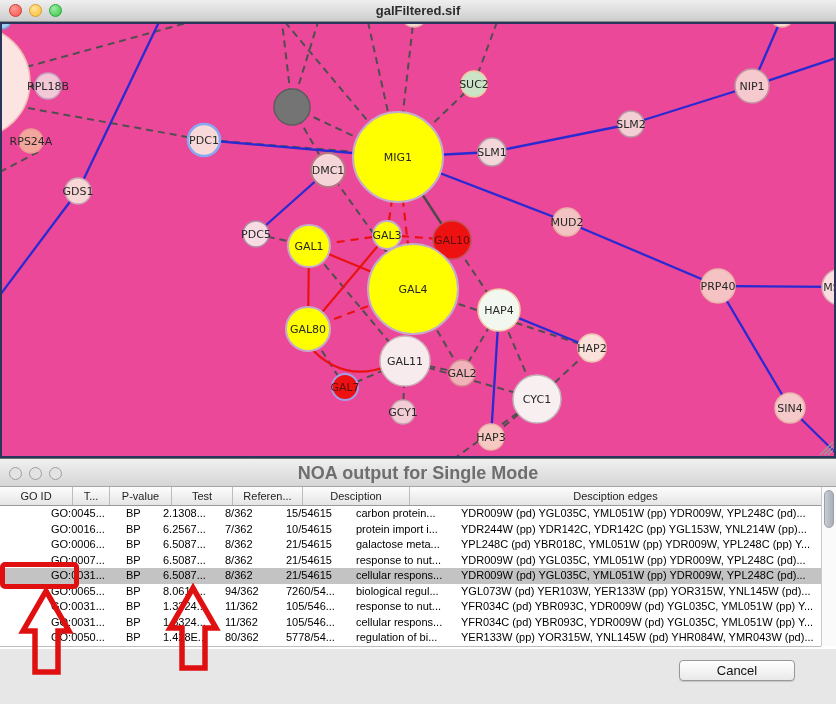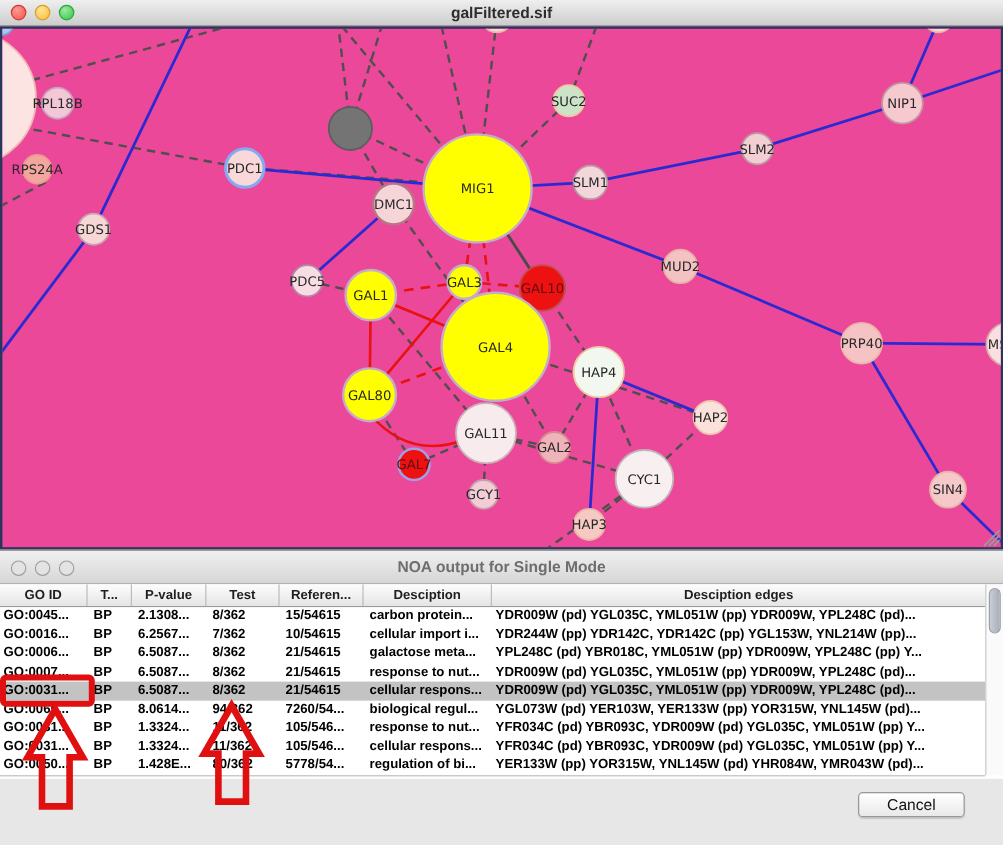--- a/index.html
+++ b/index.html
@@ -32,52 +32,52 @@
   .nl { font-family:"DejaVu Sans", sans-serif; font-size:11px; fill:#272727;
         text-anchor:middle; }
   .nl.on-red { fill:#5c0f0f; }
 
   
   #noa-window { position:absolute; left:0; top:458px; width:836px; height:246px;
     background:#e7e7e7; border-top:1px solid #6e6e6e; }
   .titlebar2 { position:absolute; left:0; top:0; width:100%; height:28px;
     background:linear-gradient(#f0f0f0,#d6d6d6); border-bottom:1px solid #a6a6a6; }
   .titlebar2 .title { position:absolute; left:0; right:0; top:0; height:28px;
-    text-align:center; font-size:13px; font-weight:700; color:#6e6e6e; line-height:28px; }
+    text-align:center; font-size:18px; font-weight:700; color:#6e6e6e; line-height:28px; }
   .lights2 { position:absolute; left:9px; top:8px; display:flex; gap:7px; }
 
-  #table { position:absolute; left:0; top:28px; width:836px; height:187px; background:#fff;font-weight:bold; }
+  #table { position:absolute; left:0; top:28px; width:836px; height:187px; background:#fff; }
   #thead { position:absolute; left:0; top:0; width:821px; height:19px; display:grid;
     grid-template-columns:73px 37px 62px 61px 70px 107px 1fr;
     background:linear-gradient(#fdfdfd,#e5e5e5); border-bottom:1px solid #9a9a9a; }
   #thead .th { font-size:11px; color:#1e1e1e; text-align:center; line-height:18px;
     border-right:1px solid #bcbcbc; overflow:hidden; white-space:nowrap; }
   #thead .th:last-child { border-right:none; }
   #tbody { position:absolute; left:0; top:19px; width:821px; height:140px; overflow:hidden; }
   .tr { display:grid; grid-template-columns:73px 37px 62px 61px 70px 107px 1fr;
-    height:15.5px; background:#fff; }
+    height:15.5px; background:#fff;padding-left:48px; }
   .tr.selected { background:#c3c3c3; }
   .td { font-size:11px; color:#000; line-height:15.5px; white-space:nowrap;
     overflow:hidden; padding-left:3px; }
   .td.c1,.td.c2,.td.c3,.td.c4,.td.c5 { padding-left:5px; }
   #table-bottom-line { position:absolute; left:0; top:159px; width:821px; height:0;
     border-bottom:1px solid #bdbdbd; }
   #vscroll { position:absolute; left:821px; top:0; width:15px; height:159px;
     background:#fafafa; border-left:1px solid #c9c9c9; }
   #vthumb { position:absolute; left:2px; top:3px; width:10px; height:38px;
     border-radius:6px; background:linear-gradient(90deg,#c9cdd4,#a8aeb8); border:1px solid #9aa0aa; }
 
   #button-panel { position:absolute; left:0; top:190px; width:836px; height:56px;
     background:#e7e7e7; }
   .mac-btn { position:absolute; top:11px; height:21px; border:1px solid #989898;
     border-radius:4px; background:linear-gradient(#ffffff,#e9e9e9);
     font-size:13px; color:#111; text-align:center; line-height:19px;
     box-shadow:0 1px 1px rgba(0,0,0,.15); }
   #save-btn   { left:459px; width:145px; }
-  #cancel-btn { left:679px; width:89px;margin-left:36px; }
+  #cancel-btn { left:679px; width:116px; }
 
   
   #anno-rect { position:absolute; left:0px; top:562px; width:79px; height:27px;
     border:5px solid #e01010; border-radius:5px; z-index:50; }
   #anno-arrows { position:absolute; left:0; top:555px; width:240px; height:125px; z-index:50; }
   .arrow { fill:none; stroke:#e01010; stroke-width:5.5; stroke-linejoin:miter; }
 
   .grip line { stroke:#9a9a9a; stroke-width:1.5; }
 </style>
 </head>
@@ -330,21 +330,21 @@
           <div class="td c4">15/54615</div>
           <div class="td c5">carbon protein...</div>
           <div class="td c6">YDR009W (pd) YGL035C, YML051W (pp) YDR009W, YPL248C (pd)...</div>
         </div>
         <div class="tr">
           <div class="td c0">GO:0016...</div>
           <div class="td c1">BP</div>
           <div class="td c2">6.2567...</div>
           <div class="td c3">7/362</div>
           <div class="td c4">10/54615</div>
-          <div class="td c5">cellular import i...</div>
+          <div class="td c5">protein import i...</div>
           <div class="td c6">YDR244W (pp) YDR142C, YDR142C (pp) YGL153W, YNL214W (pp)...</div>
         </div>
         <div class="tr">
           <div class="td c0">GO:0006...</div>
           <div class="td c1">BP</div>
           <div class="td c2">6.5087...</div>
           <div class="td c3">8/362</div>
           <div class="td c4">21/54615</div>
           <div class="td c5">galactose meta...</div>
           <div class="td c6">YPL248C (pd) YBR018C, YML051W (pp) YDR009W, YPL248C (pp) Y...</div>

